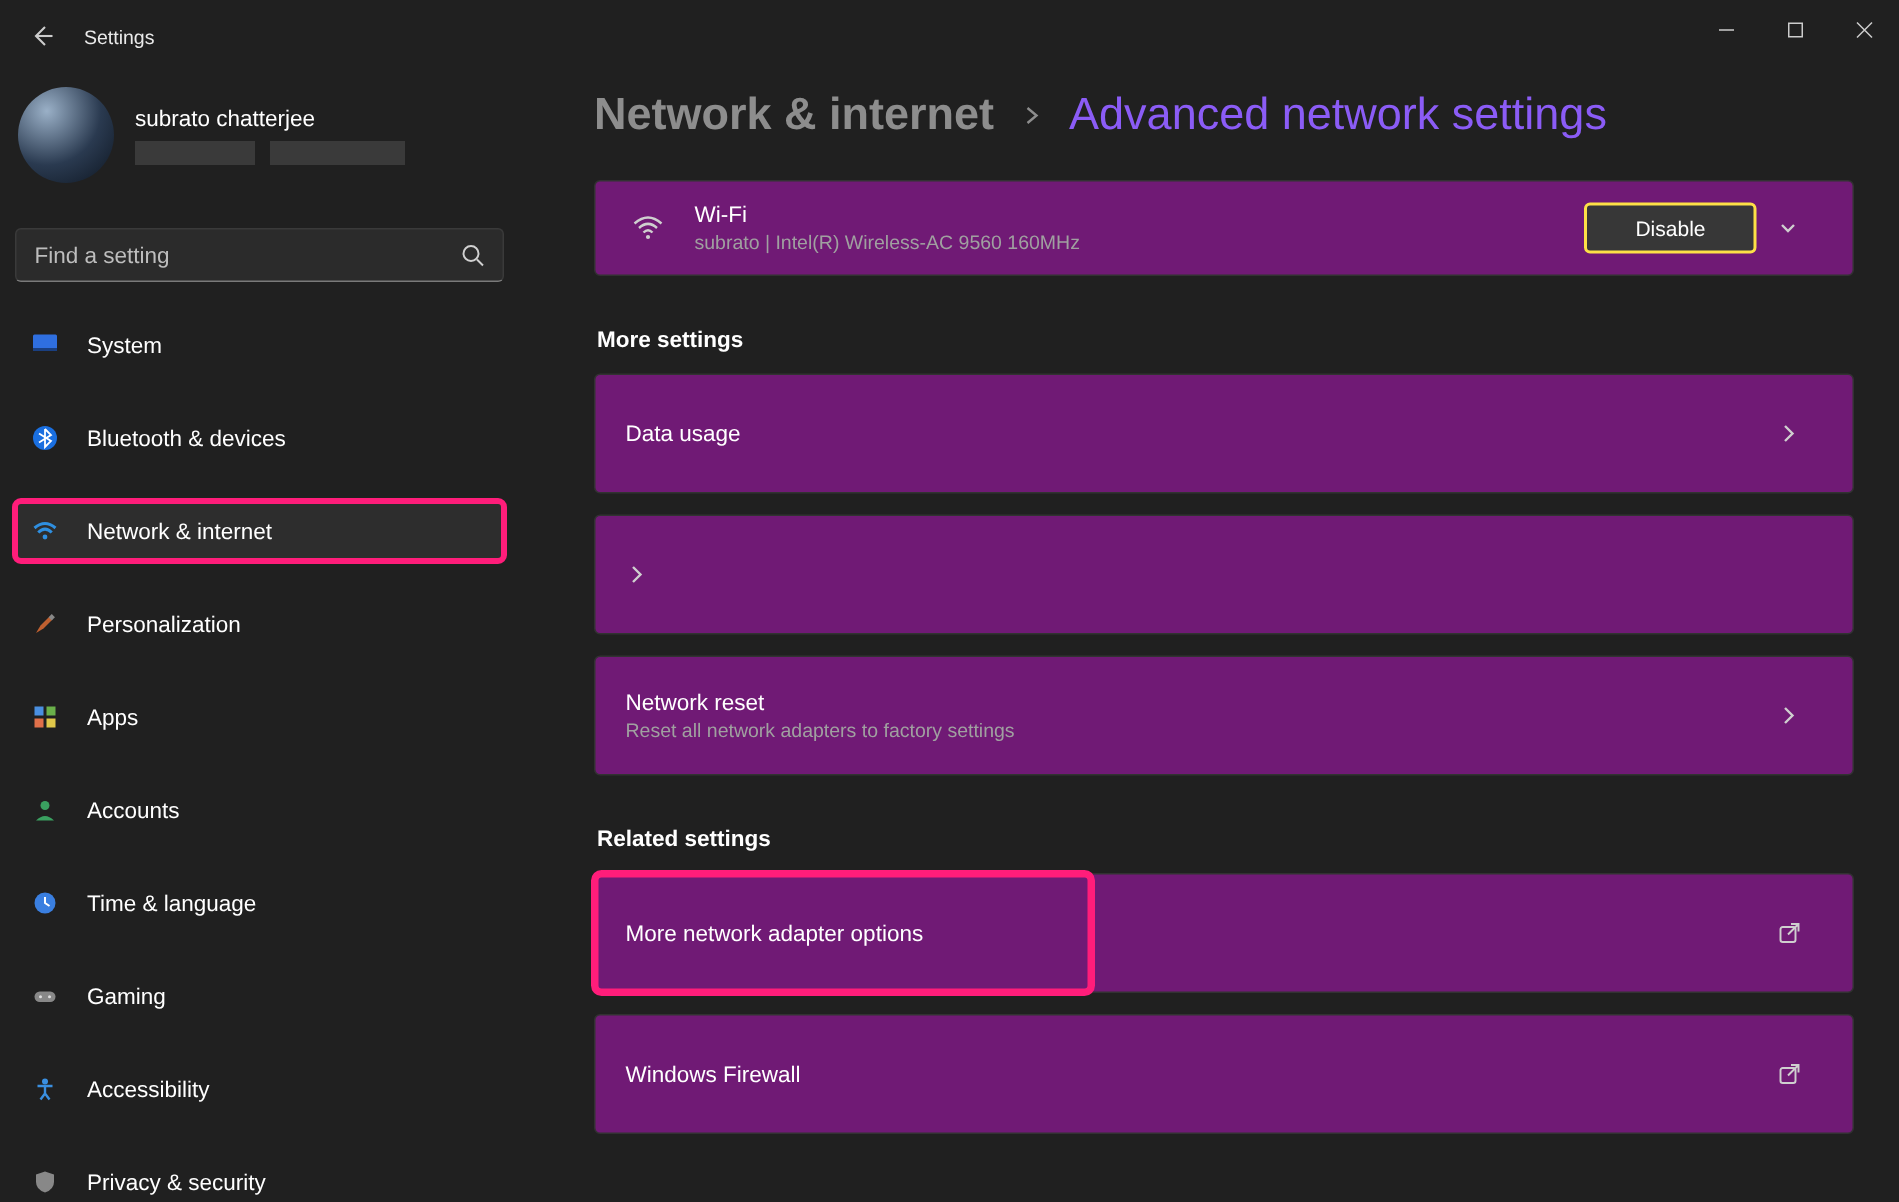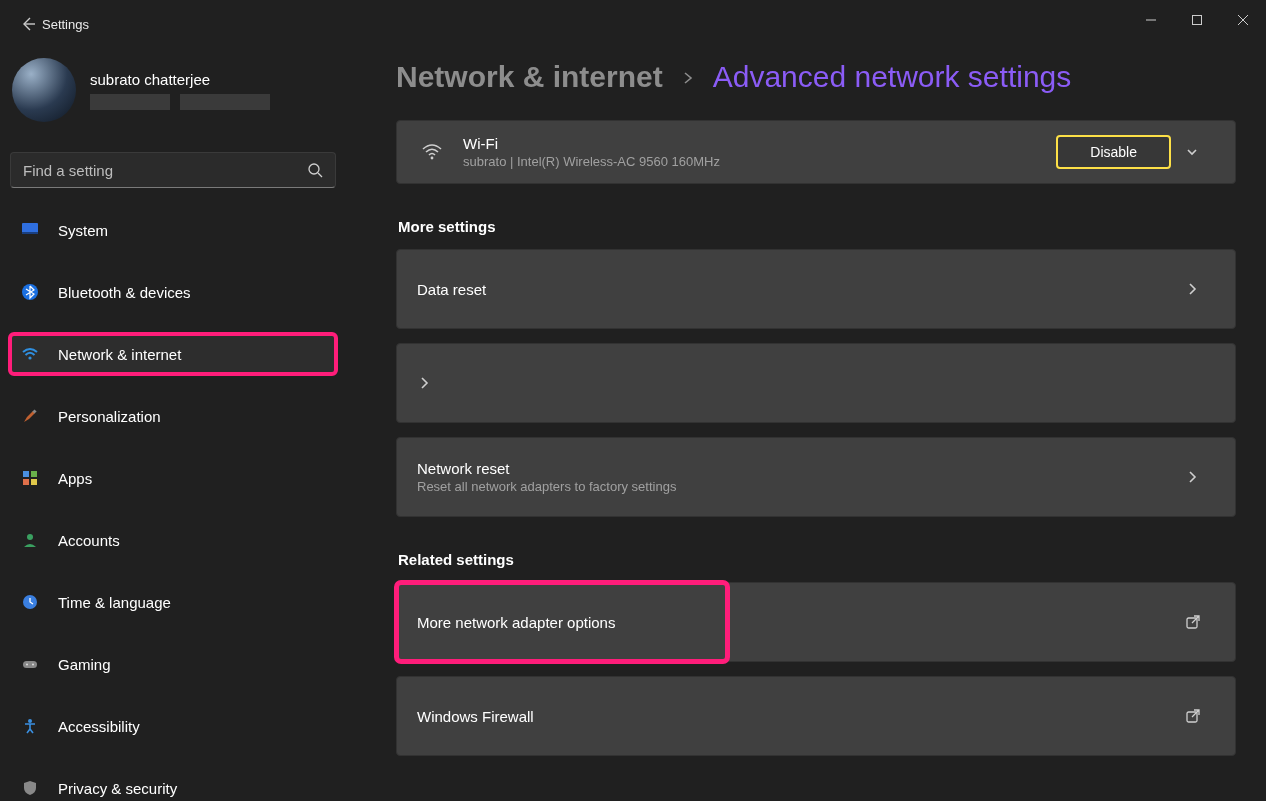--- a/index.html
+++ b/index.html
@@ -13,21 +13,21 @@
   }
 
   
   .titlebar {
     height: 48px;
     display: flex;
     align-items: center;
     padding-left: 14px;
   }
   .titlebar .back { width: 28px; height: 28px; display:flex; align-items:center; justify-content:center; color:#ccc; }
-  .titlebar .title { color: #eaeaea; font-size: 13px; }
+  .titlebar .title { margin-left: 14px; color: #eaeaea; font-size: 13px; }
   .window-controls {
     position: absolute;
     top: 0; right: 0;
     height: 40px;
     display: flex;
   }
   .window-controls .wc {
     width: 46px; height: 40px;
     display:flex; align-items:center; justify-content:center;
     color:#ccc;
@@ -103,21 +103,21 @@
   .breadcrumb {
     display:flex; align-items:baseline;
     gap: 18px;
     margin-bottom: 26px;
   }
   .breadcrumb .bc-parent { font-size:30px; font-weight:600; color:#8d8d8d; }
   .breadcrumb .bc-sep { font-size:20px; color:#8d8d8d; position:relative; top:-2px; }
   .breadcrumb .bc-title { font-size:30px; font-weight:400; color:#8b5cf6; }
 
   .card {
-    background:#404040;
+    background:#701a75;
     border:1px solid #323232;
     border-radius:4px;
     padding: 0 20px;
     display:flex; align-items:center;
     min-height:70px;
     margin-bottom: 4px;
   }
   .card.tall { min-height:80px; }
   .card .ctext { flex:1; display:flex; flex-direction:column; justify-content:center; }
   .card .ctitle { font-size:15px; color:#fff; }
@@ -345,21 +345,21 @@
             <path d="M3 5 L7 9 L11 5" fill="none" stroke="#cfcfcf" stroke-width="1.6"></path>
           </svg>
       </div>
     </div>
   </div>
 
   <div class="section-h">More settings</div>
   <div class="stack">
     <div class="card tall">
       <div class="ctext">
-          <div class="ctitle">Data reset</div>
+          <div class="ctitle">Data usage</div>
         </div>
       <div class="chev">
           <svg width="14" height="14" viewBox="0 0 14 14">
             <path d="M5 2 L10 7 L5 12" fill="none" stroke="#cfcfcf" stroke-width="1.6"></path>
           </svg>
         </div>
     </div>
     <div class="card tall">
       <div class="chev">
           <svg width="14" height="14" viewBox="0 0 14 14">

